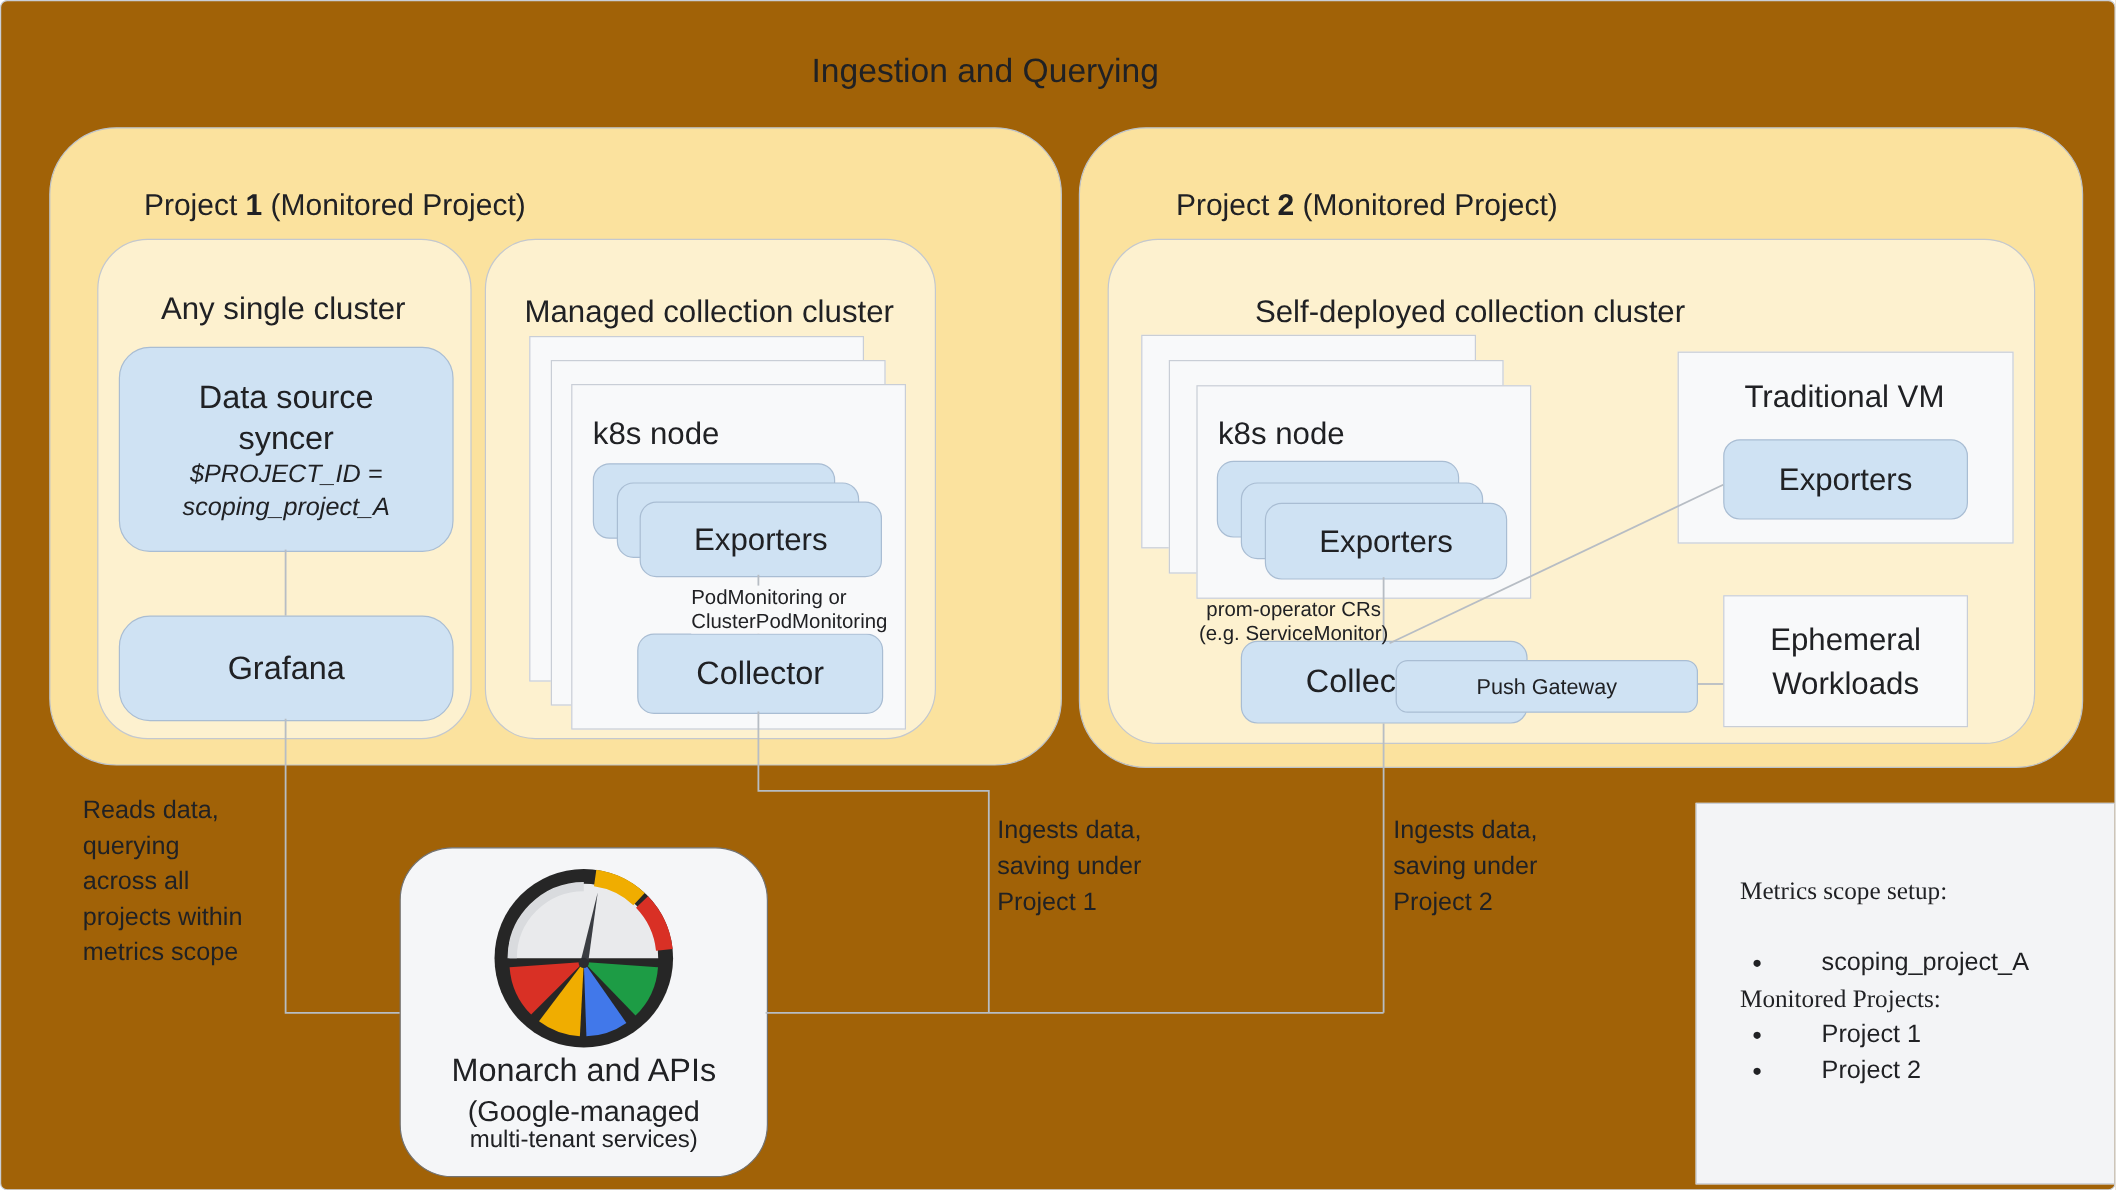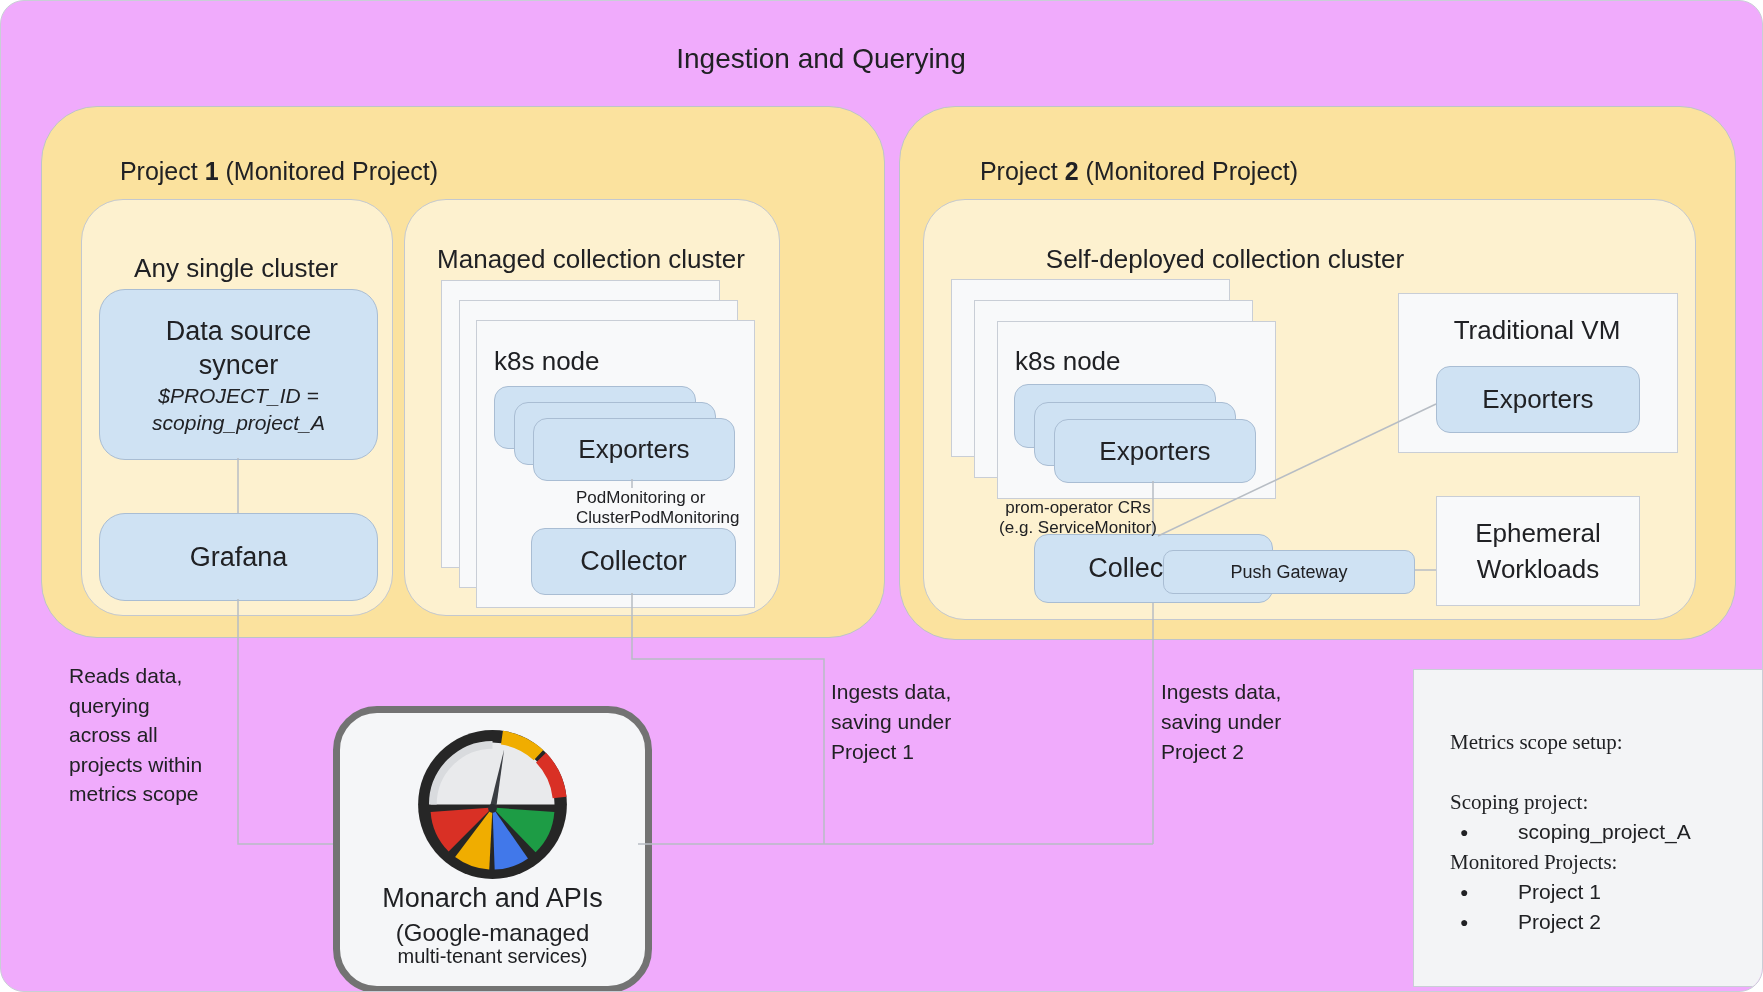--- a/index.html
+++ b/index.html
@@ -1,18 +1,18 @@
 <!DOCTYPE html>
 <html><head>
 <meta charset="utf-8">
 <style>
   html,body{margin:0;padding:0;background:#fff;}
   body{font-family:"Liberation Sans",sans-serif;color:#202124;}
-  #canvas{position:relative;width:1761px;height:990px;background:#f0abfc;border:1px solid #c9ced6;
-          border-radius:24px;overflow:hidden;}
+  #canvas{position:relative;width:1761px;height:990px;background:#a16207;border:1px solid #c9ced6;
+          border-radius:6px;overflow:hidden;}
   .abs{position:absolute;}
   .nowrap{white-space:nowrap;}
   .yellow{background:#fbe29e;border:1px solid #bdc3ca;border-radius:56px;}
   .inyellow{background:#fdf1cf;border:1px solid #c3c8cf;border-radius:42px;}
   .blue{background:#cfe2f3;border:1px solid #a9bdd3;}
   .card{background:#f8f9fa;border:1px solid #c9ced6;}
   .panel{background:#f3f4f6;border:1px solid #c9ced6;}
   .ctr{display:flex;align-items:center;justify-content:center;text-align:center;}
   .colctr{display:flex;flex-direction:column;align-items:center;justify-content:center;text-align:center;}
   .h26{font-size:26px;}
@@ -20,39 +20,39 @@
   .t-proj{font-size:25px;}
   .t-proj b{font-weight:700;}
   .big{font-size:27px;}
   .ital{font-style:italic;font-size:21px;line-height:27px;}
   .small{font-size:17px;line-height:20px;}
   .side{font-size:21px;line-height:29.5px;}
   .cx{transform:translateX(-50%);}
   svg.lines{position:absolute;left:0;top:0;z-index:3;pointer-events:none;}
   .ann-pod{z-index:4;background:#f8f9fa;}
   .ann-prom{z-index:4;}
-  .mbox{background:#f5f6f8;border:7px solid #737373;border-radius:44px;}
+  .mbox{background:#f5f6f8;border:1px solid #737373;border-radius:44px;}
   .metline{font-size:21px;line-height:30px;margin-left:36px;font-family:Liberation Serif, serif;}
   .bline{display:flex;align-items:center;font-size:21px;line-height:30px;}
   .bdot{display:inline-block;width:104px;padding-left:46px;box-sizing:border-box;font-size:14px;}
 </style>
 </head>
 <body>
 
 <div id="canvas">
 
   <div class="abs cx nowrap t-main" style="left:820px;top:42px;">Ingestion and Querying</div>
 
   <div class="abs yellow" style="left:40px;top:105px;width:842px;height:530px;"></div>
   <div class="abs cx nowrap t-proj" style="left:278px;top:156px;">
     <span>Project </span><b>1</b><span> (Monitored Project)</span>
   </div>
 
   <div class="abs inyellow" style="left:80px;top:198px;width:310px;height:415px;"></div>
-  <div class="abs cx nowrap h26" style="left:235px;top:252px;">Any single cluster</div>
+  <div class="abs cx nowrap h26" style="left:235px;top:241px;">Any single cluster</div>
 
   <div class="abs blue colctr" style="left:98px;top:288px;width:277px;height:169px;border-radius:26px;">
     <div class="big" style="line-height:34px;">Data source</div>
     <div class="big" style="line-height:34px;">syncer</div>
     <div class="ital">$PROJECT_ID =</div>
     <div class="ital">scoping_project_A</div>
   </div>
 
   <div class="abs blue ctr big" style="left:98px;top:512px;width:277px;height:86px;border-radius:26px;">Grafana</div>
 
@@ -146,21 +146,20 @@
       </svg>
     </div>
     <div class="abs nowrap big" style="left:50%;top:170px;transform:translateX(-50%);">Monarch and APIs</div>
     <div class="abs nowrap" style="left:50%;top:206px;transform:translateX(-50%);font-size:24px;">(Google-managed</div>
     <div class="abs nowrap" style="left:50%;top:232px;transform:translateX(-50%);font-size:20px;">multi-tenant services)</div>
   </div>
 
   <div class="abs panel" style="left:1412px;top:668px;width:350px;height:318px;box-sizing:border-box;">
     <div class="metline" style="margin-top:57px;">Metrics scope setup:</div>
     <div style="height:30px;"></div>
-    <div class="metline">Scoping project:</div>
     <div class="bline">
       <span class="bdot">●</span>
       <span>scoping_project_A</span>
     </div>
     <div class="metline">Monitored Projects:</div>
     <div class="bline">
       <span class="bdot">●</span>
       <span>Project 1</span>
     </div>
     <div class="bline">

